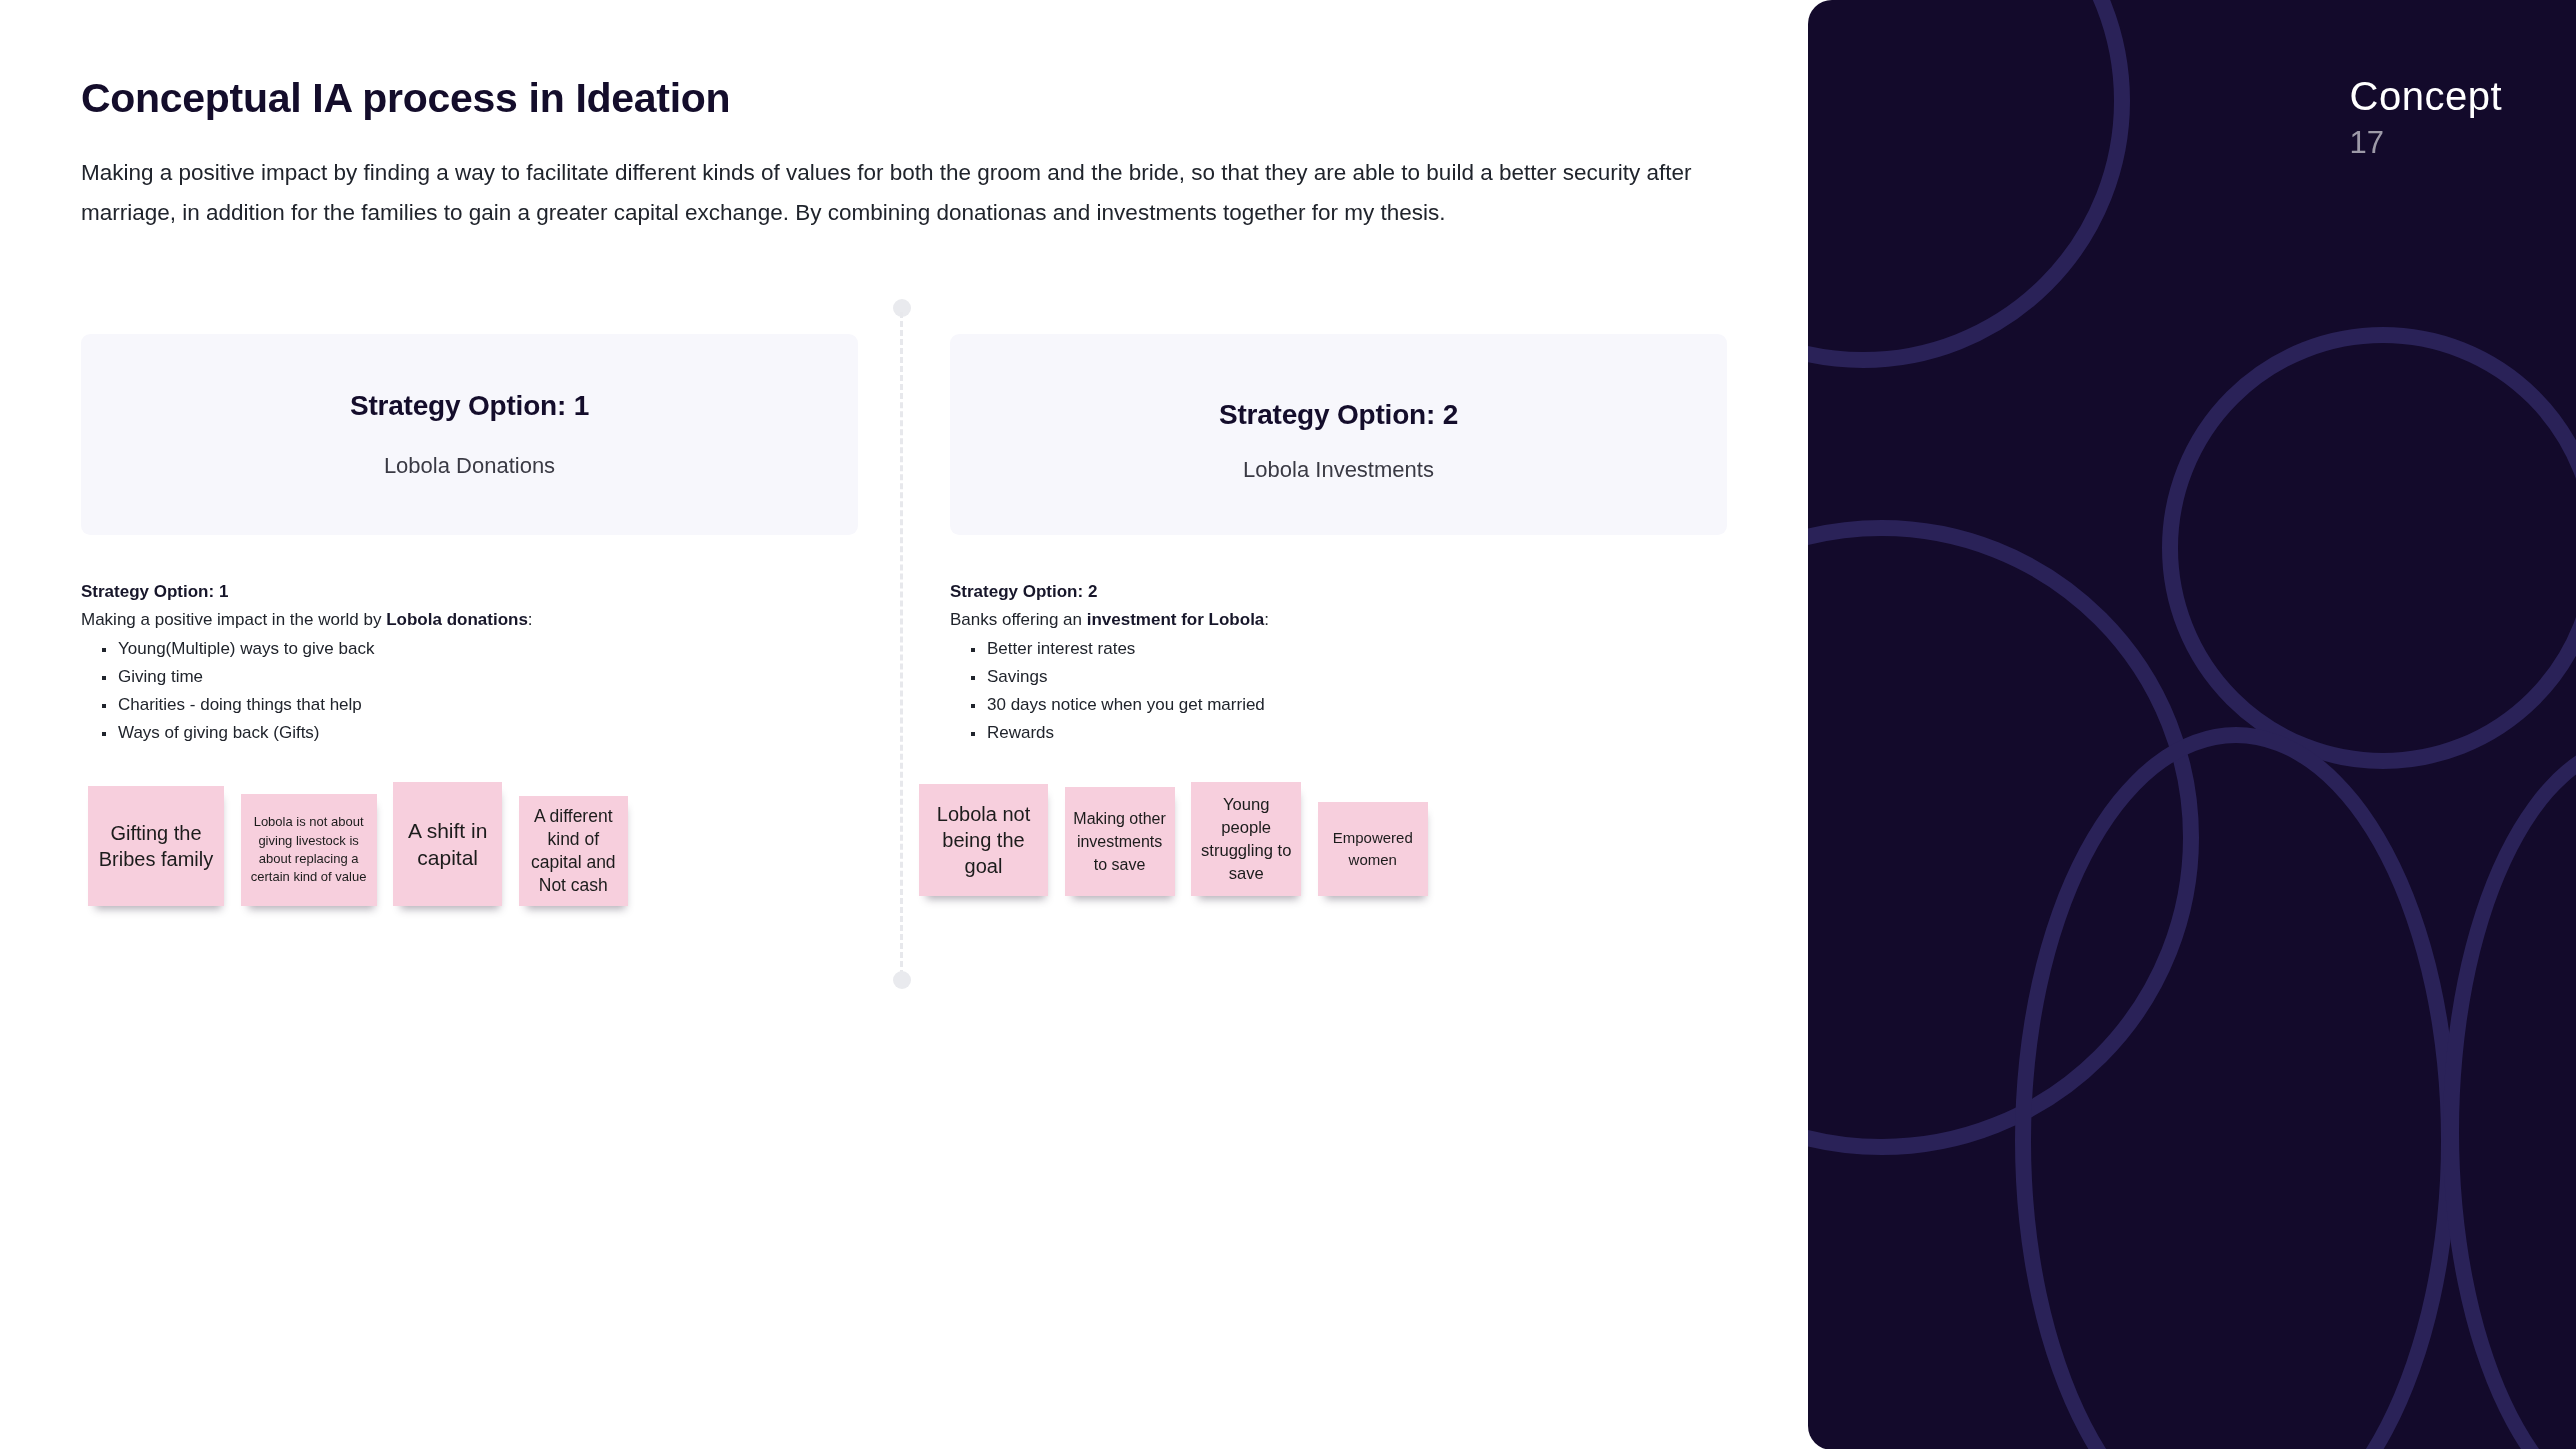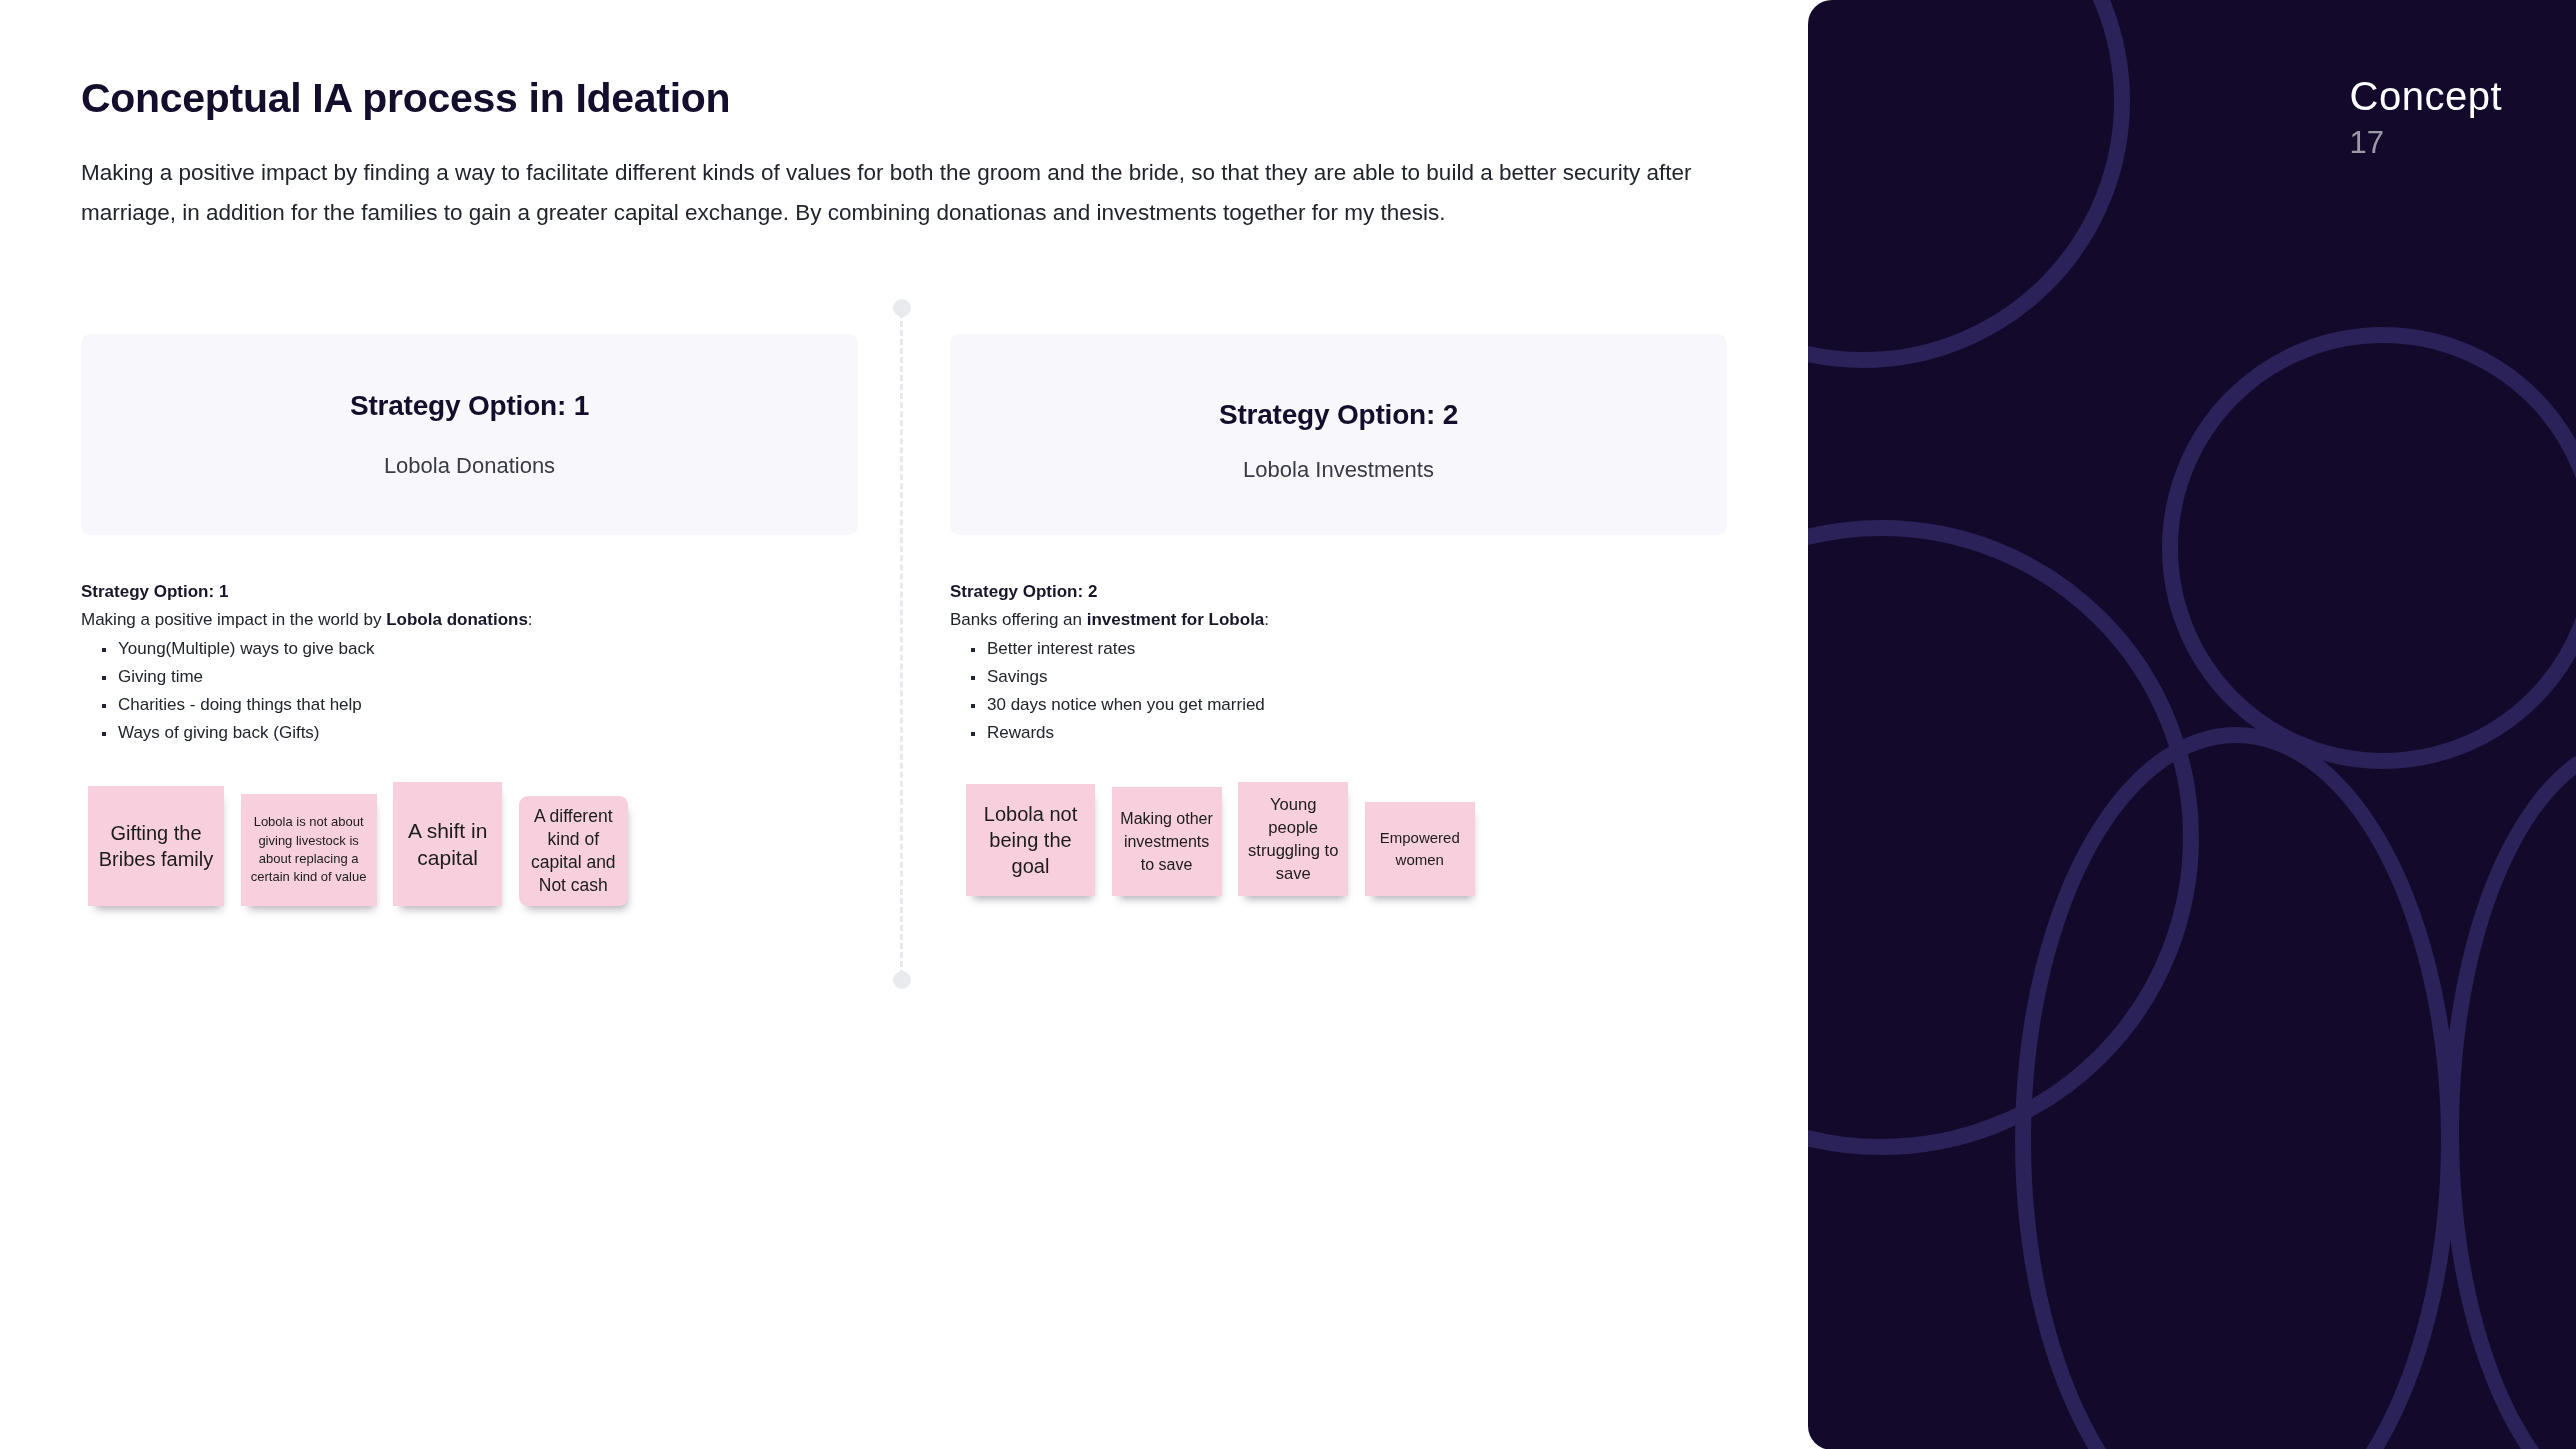--- a/index.html
+++ b/index.html
@@ -150,21 +150,21 @@
     background: #20242c;
   }
 
   
   .sticky-row {
     position: absolute;
     display: flex;
     align-items: flex-end;
   }
   .sticky-row.left  { left: 88px;  top: 782px; }
-  .sticky-row.right { left: 966px; top: 782px; }
+  .sticky-row.right { left: 919px; top: 782px; }
 
   .sticky-note {
     background: #f7cfdd;
     box-shadow: 2.8px 7.4px 8.3px -4.6px rgba(60,50,70,0.40);
     display: flex;
     align-items: center;
     justify-content: center;
     text-align: center;
     box-sizing: border-box;
     color: #1c1c1c;
@@ -173,21 +173,21 @@
   }
   .sticky-note .note-text {
     display: block;
     width: 100%;
   }
 
   
   .sticky-note.n-l1 { width: 136px; height: 120px; font-size: 20px;   line-height: 26px; }
   .sticky-note.n-l2 { width: 136px; height: 112px; font-size: 13px; line-height: 18.4px; }
   .sticky-note.n-l3 { width: 109px; height: 124px; font-size: 21px;   line-height: 27px; }
-  .sticky-note.n-l4 { width: 109px; height: 110px; font-size: 17.5px;   line-height: 23px; border-radius: 9px; }
+  .sticky-note.n-l4 { width: 109px; height: 110px; font-size: 17.5px;   line-height: 23px; }
 
   
   .sticky-note.n-r1 { width: 129px; height: 112px; font-size: 20px;   line-height: 26px; }
   .sticky-note.n-r2 { width: 110px; height: 109px; font-size: 16px; line-height: 23px; }
   .sticky-note.n-r3 { width: 110px; height: 114px; font-size: 16.6px;   line-height: 23px; }
   .sticky-note.n-r4 { width: 110px; height: 94px; font-size: 15px; line-height: 22px; }
 
   
   #concept-panel {
     position: absolute;

